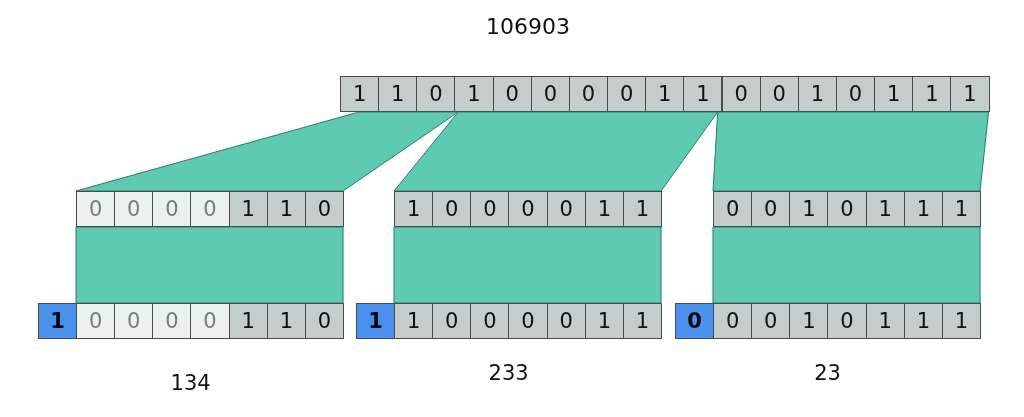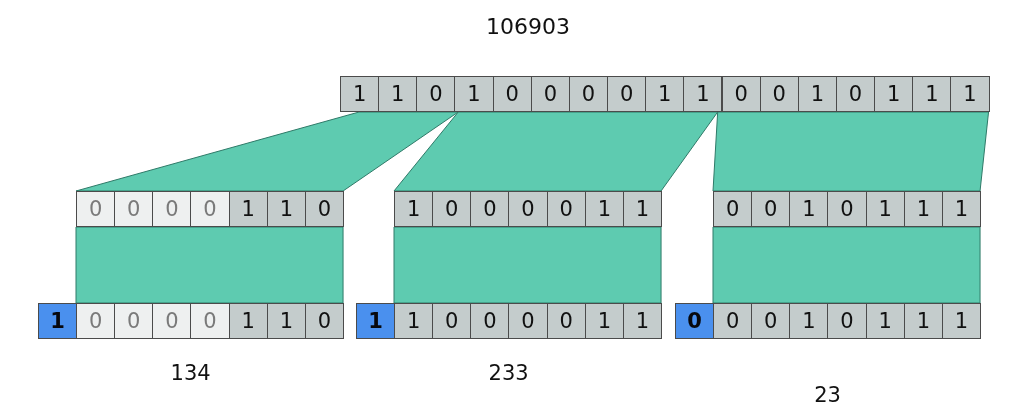--- a/index.html
+++ b/index.html
@@ -138,18 +138,18 @@
       <div class="cell" style="left: 713px; top: 303px; width: 39.15px; height: 36px;">0</div>
       <div class="cell" style="left: 751.15px; top: 303px; width: 39.15px; height: 36px;">0</div>
       <div class="cell" style="left: 789.3px; top: 303px; width: 39.15px; height: 36px;">1</div>
       <div class="cell" style="left: 827.45px; top: 303px; width: 39.15px; height: 36px;">0</div>
       <div class="cell" style="left: 865.6px; top: 303px; width: 39.15px; height: 36px;">1</div>
       <div class="cell" style="left: 903.75px; top: 303px; width: 39.15px; height: 36px;">1</div>
       <div class="cell" style="left: 941.9px; top: 303px; width: 39.15px; height: 36px;">1</div>
     </div>
 
   <div id="captions-layer">
-      <div class="caption" style="left: 38px; top: 361px; width: 305.2px;">134</div>
+      <div class="caption" style="left: 38px; top: 371px; width: 305.2px;">134</div>
       <div class="caption" style="left: 356px; top: 361px; width: 305.2px;">233</div>
-      <div class="caption" style="left: 675px; top: 383px; width: 305.2px;">23</div>
+      <div class="caption" style="left: 675px; top: 361px; width: 305.2px;">23</div>
     </div>
 
 </div>
 
 </body></html>

